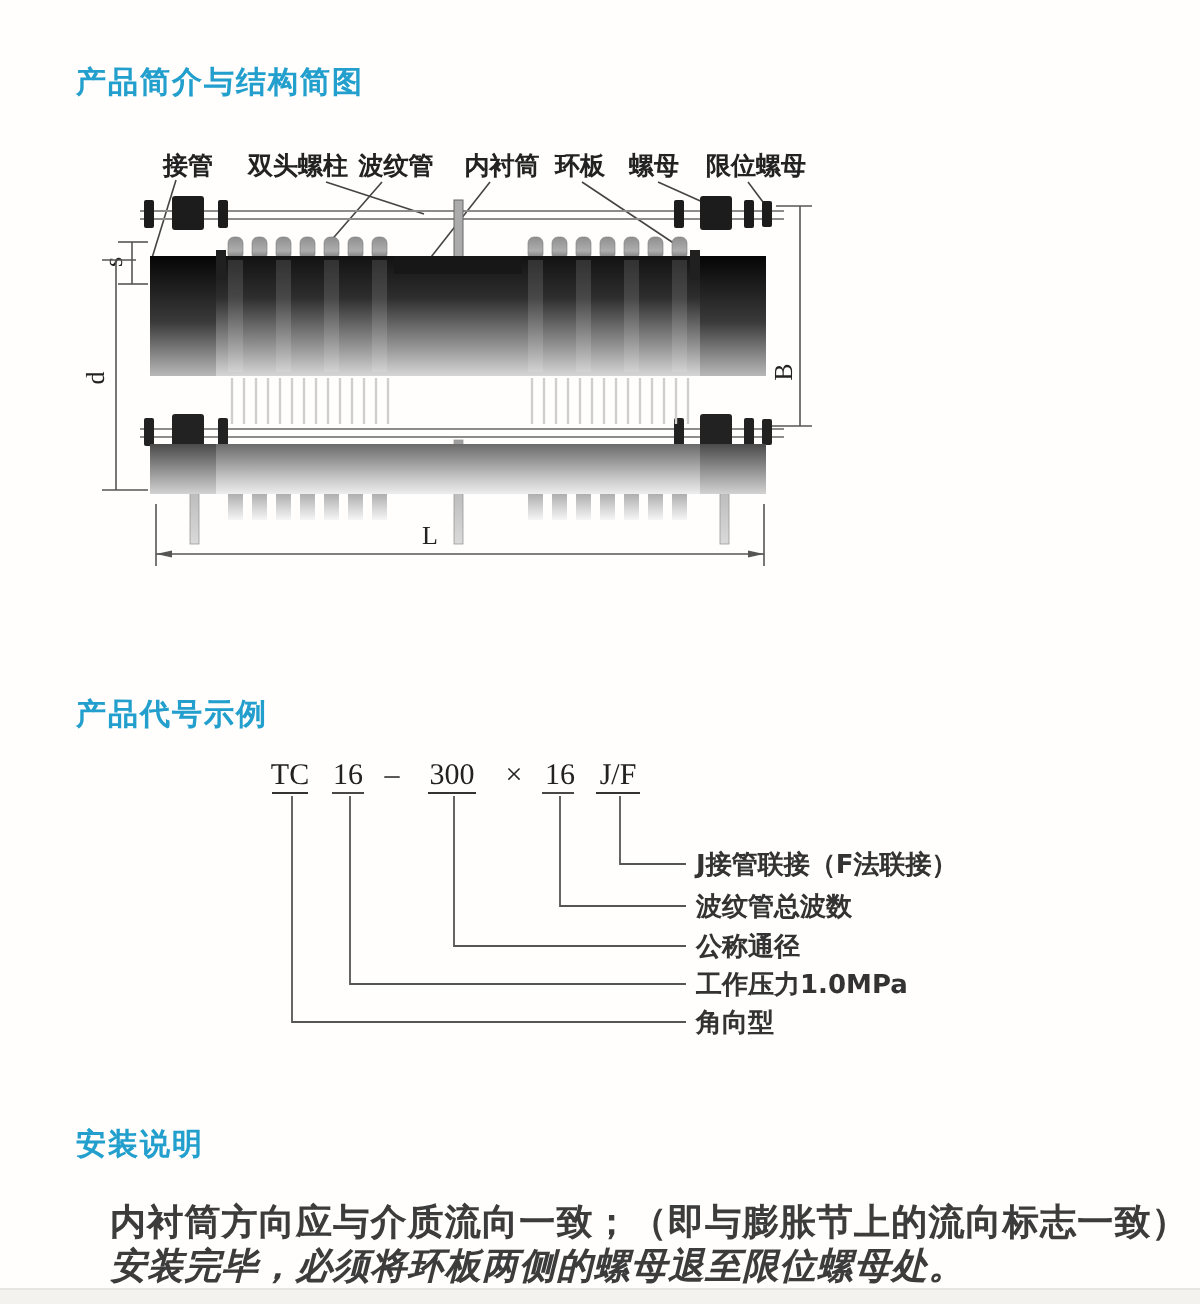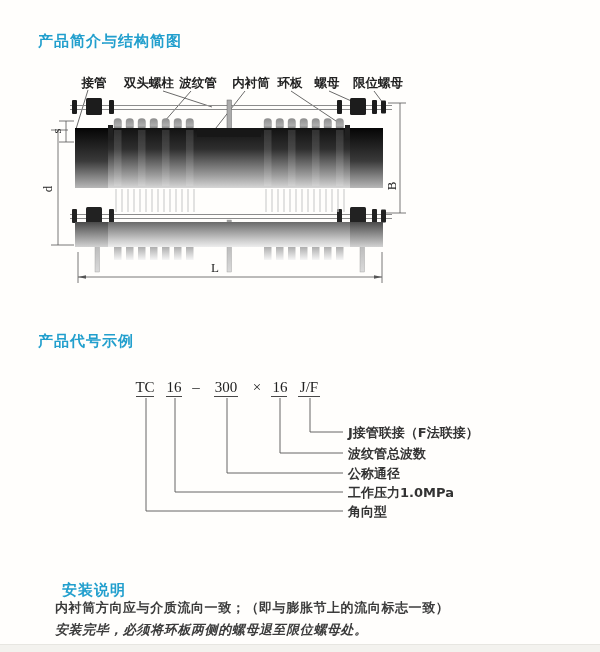--- a/index.html
+++ b/index.html
@@ -5,24 +5,24 @@
   html,body{margin:0;padding:0;}
   body{
     width:600px;height:652px;position:relative;background:#fffefc;
     font-family:"DejaVu Sans","Liberation Sans",sans-serif;overflow:hidden;
   }
   .sec-heading{
     position:absolute;left:38px;color:#229fcd;font-size:15px;font-weight:bold;
     letter-spacing:1px;
   }
   #heading-intro{top:10px;margin-top:22px;}
-  #heading-code{top:332px;}
-  #heading-install{top:581px;margin-left:24px;}
+  #heading-code{top:348px;}
+  #heading-install{top:563px;}
   .install-line{
-    position:absolute;left:55px;color:#3c3c3c;font-size:13px;font-weight:bold;
+    position:absolute;left:55px;color:#3c3c3c;font-size:18px;font-weight:bold;
     letter-spacing:0.6px;white-space:nowrap;
   }
   #install-line-1{top:599px;}
   #install-line-2{top:621px;font-style:italic;}
   #diagram-svg{position:absolute;left:0;top:60px;}
   #code-svg{position:absolute;left:110px;top:370px;}
   .svg-part-label{font-family:"DejaVu Sans",sans-serif;font-size:12.5px;font-weight:bold;fill:#222;}
   .svg-dim-label{font-family:"Liberation Serif","DejaVu Serif",serif;font-size:13px;fill:#222;}
   .svg-code-token{font-family:"Liberation Serif","DejaVu Serif",serif;font-size:15px;fill:#222;}
   .svg-callout-label{font-family:"DejaVu Sans",sans-serif;font-size:13px;font-weight:bold;fill:#333;}

